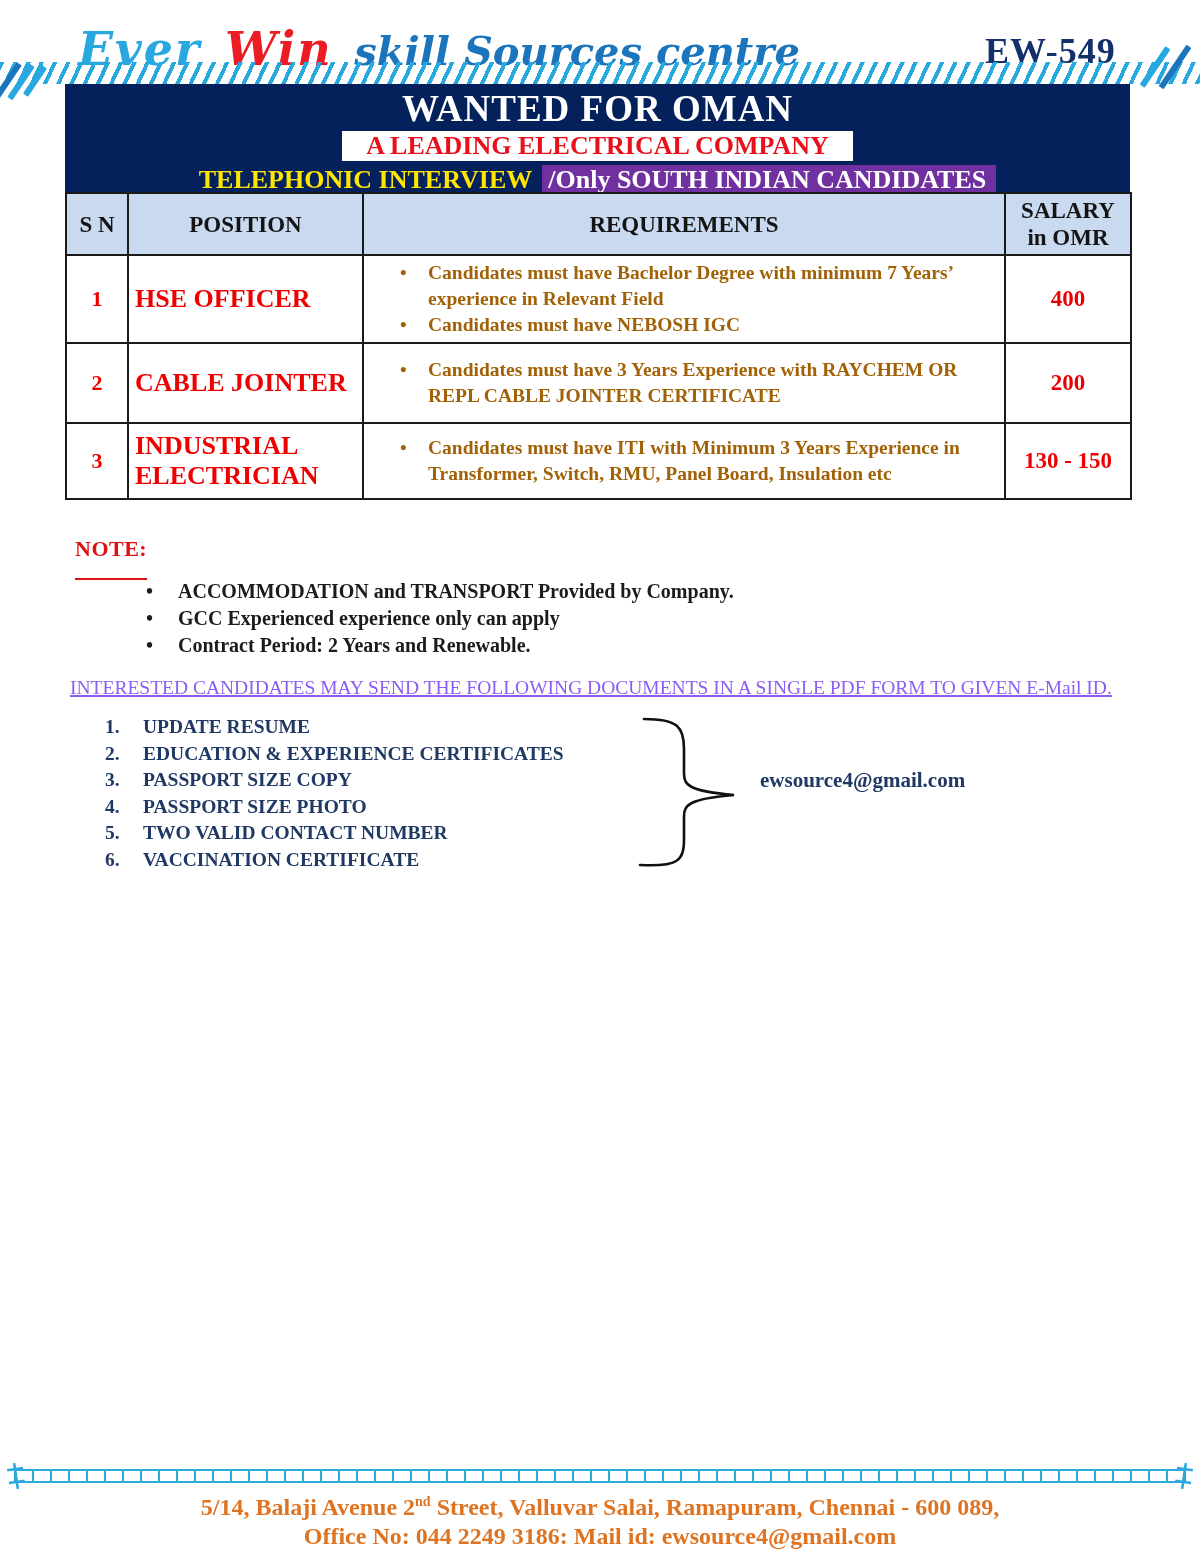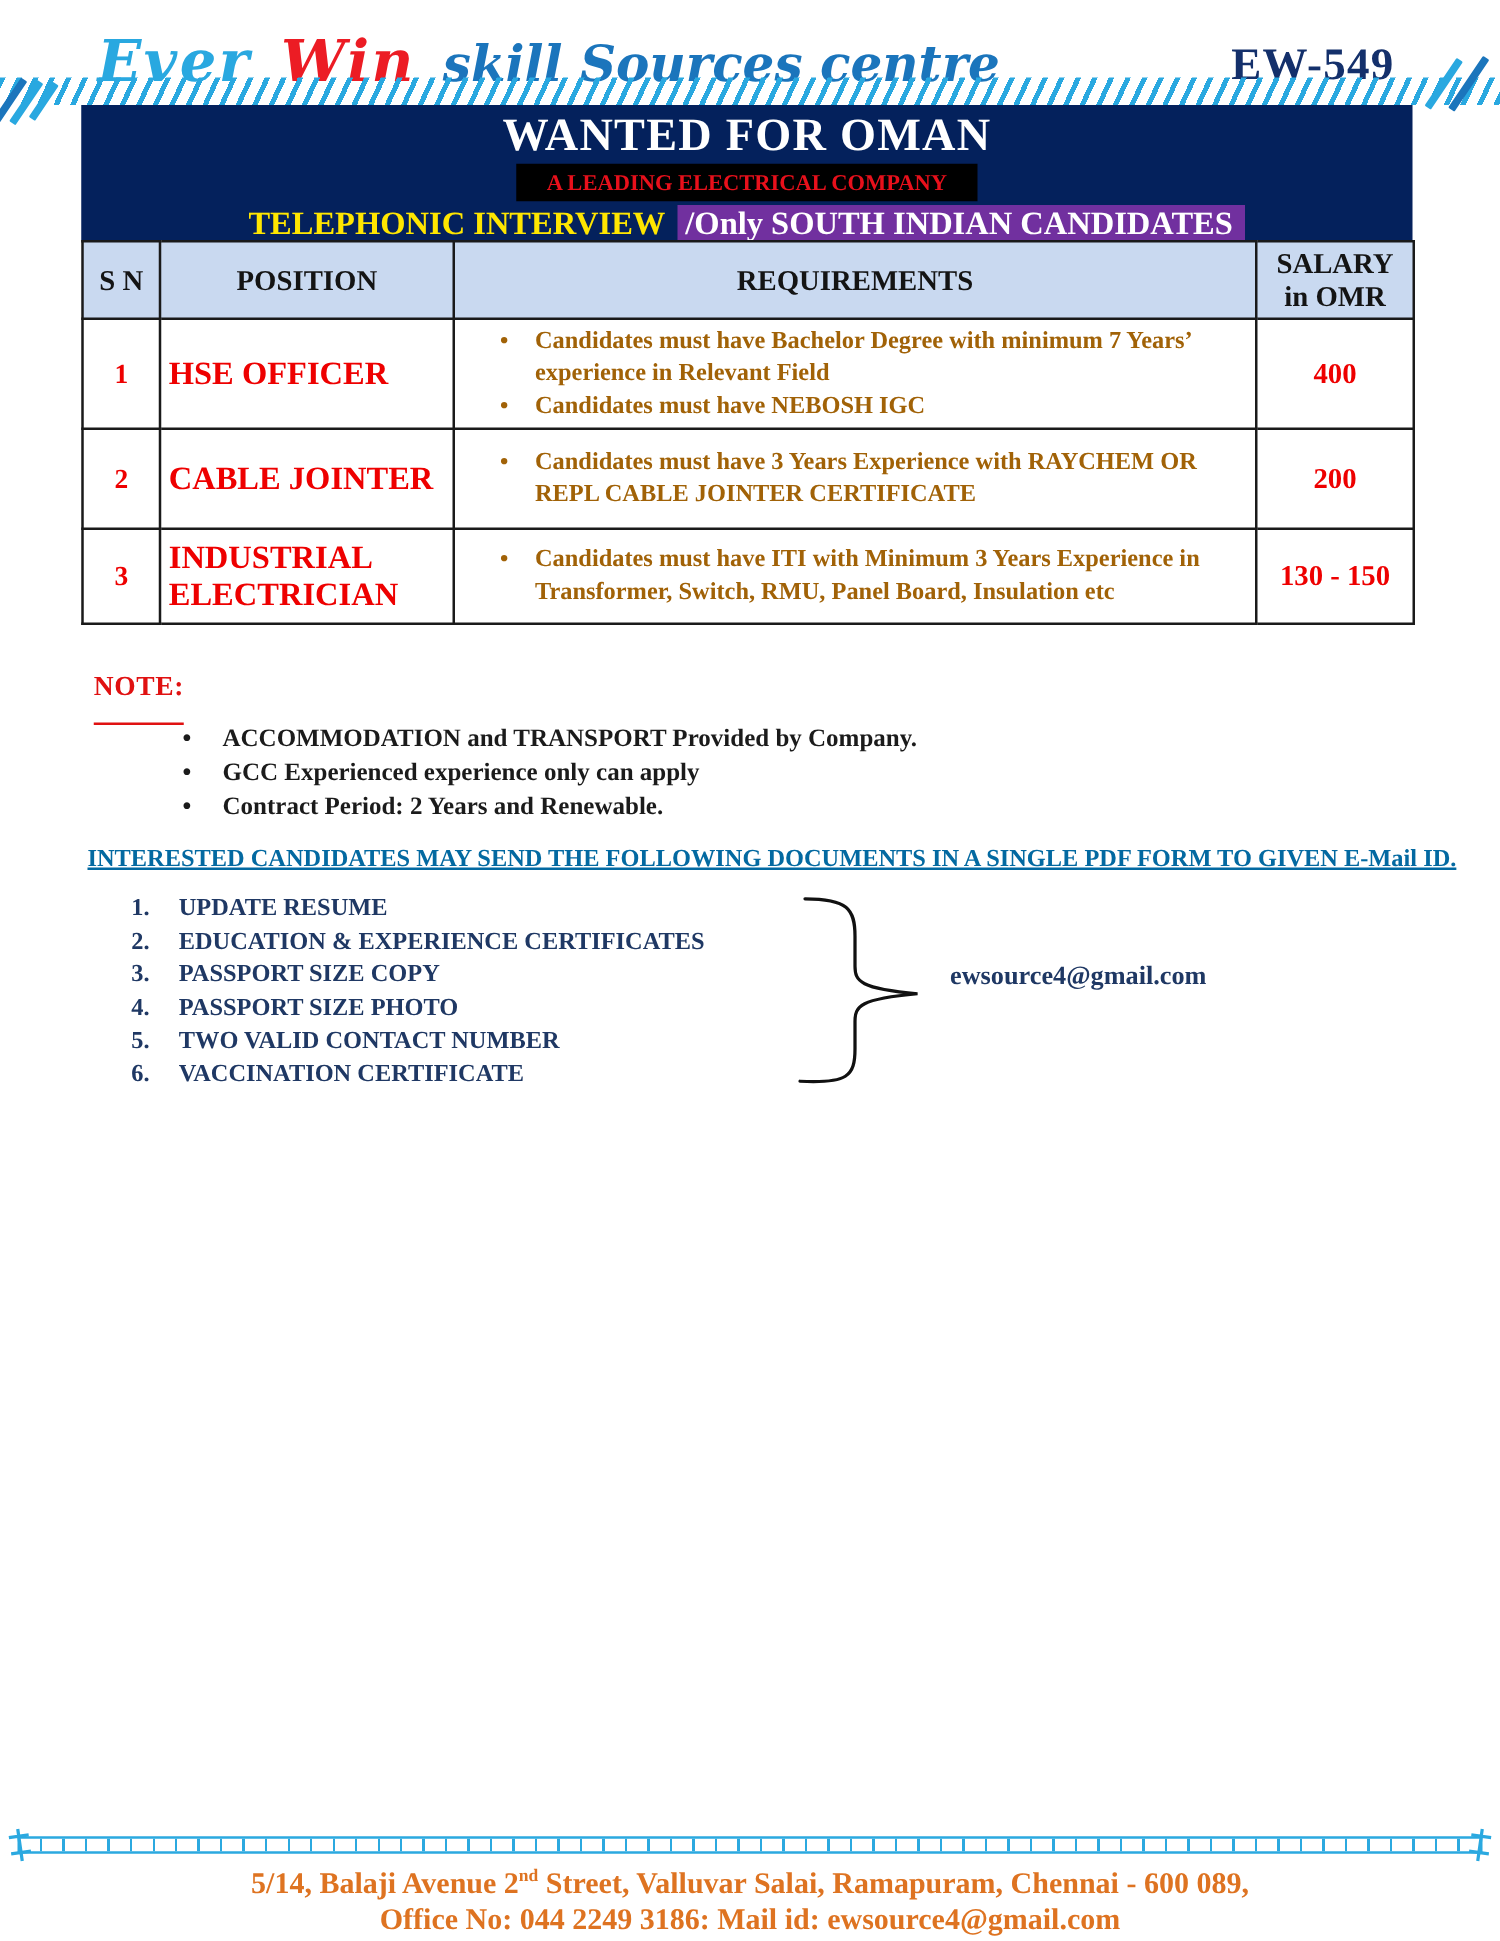--- a/index.html
+++ b/index.html
@@ -68,23 +68,23 @@
     margin-top: 4px;
     color: #ffffff;
     font-size: 37px;
     font-weight: bold;
     letter-spacing: 1px;
     line-height: 42px;
   }
   .banner-company-row { line-height: 30px; margin-top: 1px; }
   .banner-company {
     display: inline-block;
-    background: #000000;
+    background: #ffffff;
     color: #e8101b;
-    font-size: 18px;
+    font-size: 26px;
     font-weight: bold;
     padding: 0 24px;
     line-height: 30px;
   }
   .banner-line3 { margin-top: 1px; line-height: 30px; white-space: nowrap; }
   .banner-interview {
     color: #ffe600;
     font-size: 26px;
     font-weight: bold;
   }
@@ -193,23 +193,23 @@
     left: -32px;
     top: 0;
     font-size: 20px;
   }
 
   .instruction {
     position: absolute;
     top: 677px;
     left: 70px;
     width: 1080px;
-    color: #0369a1;
+    color: #8b5cf6;
     font-size: 19.5px;
-    font-weight: bold;
+    font-weight: normal;
     text-decoration: underline;
     text-decoration-thickness: 2px;
     white-space: nowrap;
   }
 
   
   ol.doc-list {
     position: absolute;
     top: 714px;
     left: 105px;

